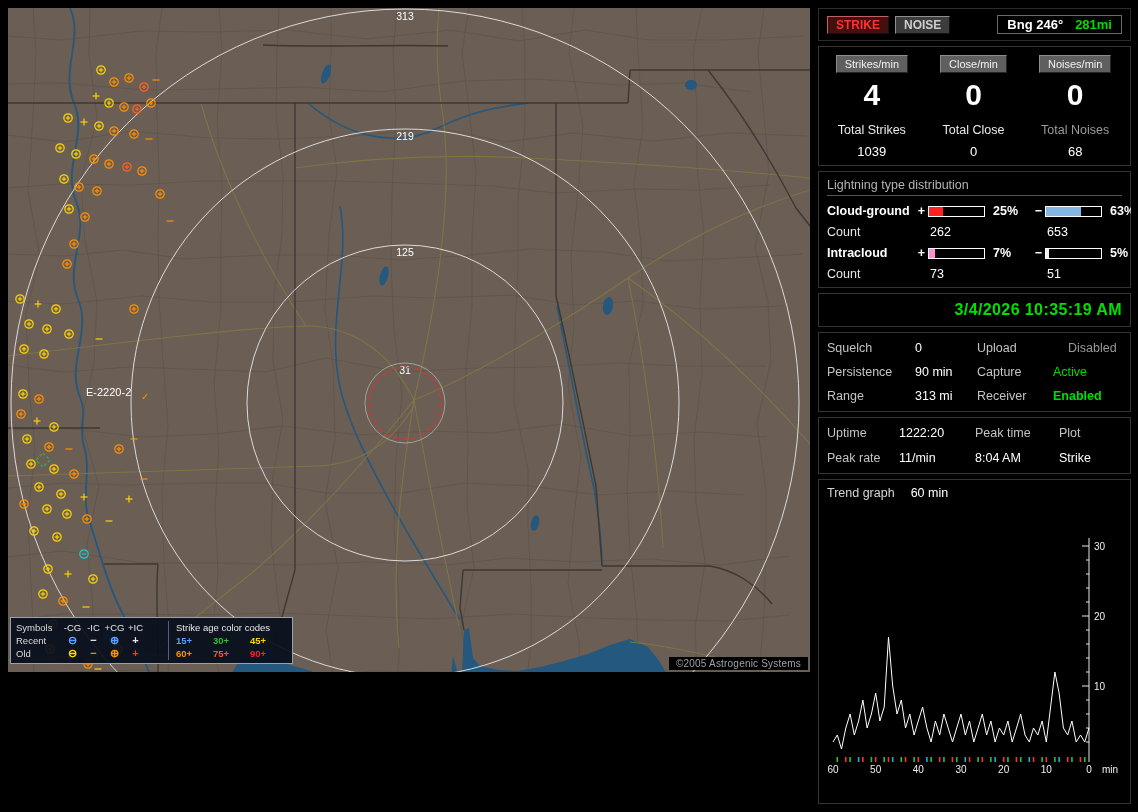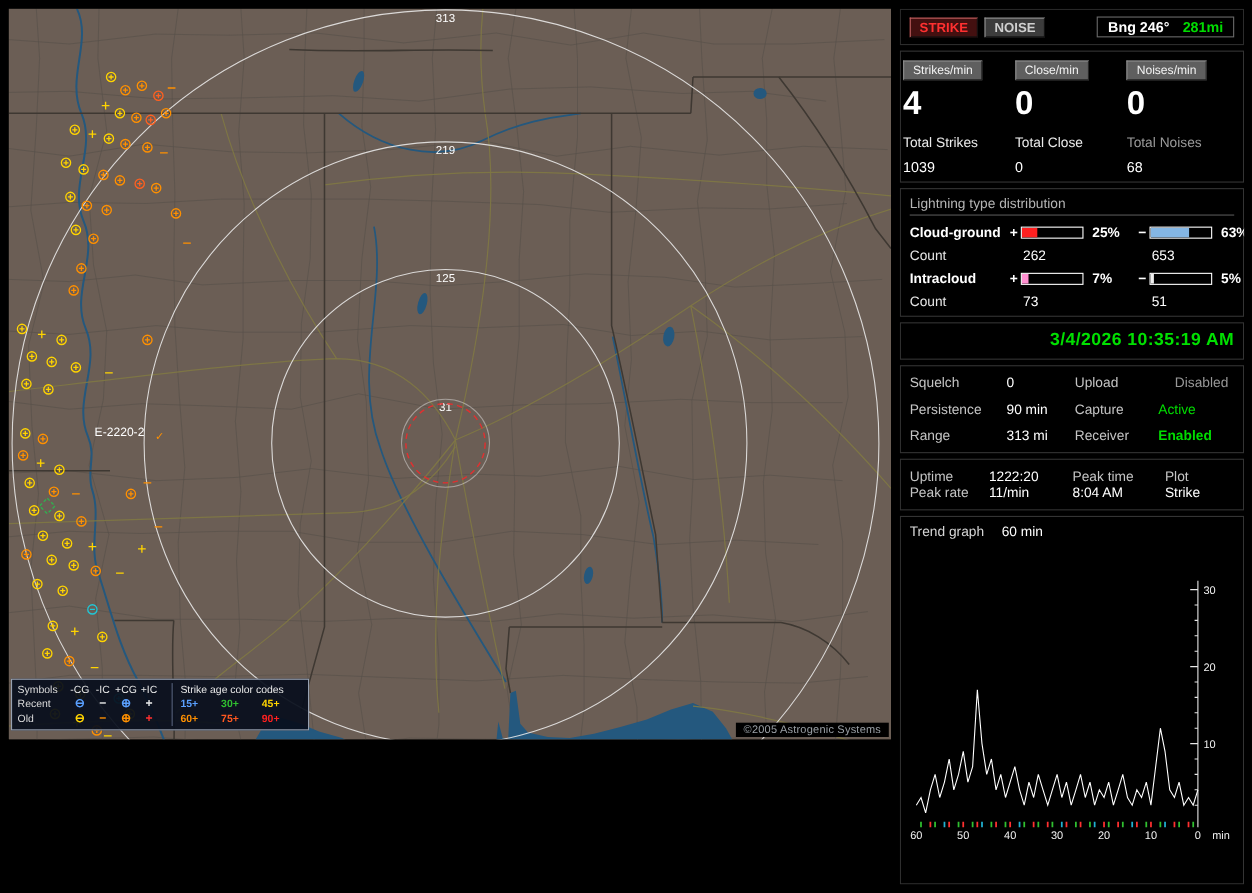--- a/index.html
+++ b/index.html
@@ -5,21 +5,21 @@
   *{box-sizing:border-box;margin:0;padding:0}
   html,body{width:1138px;height:812px;background:#000;font-family:"Liberation Sans",sans-serif}
   #stage{position:relative;width:1138px;height:812px;background:#000;overflow:hidden}
 
   
   #map{position:absolute;left:8px;top:8px;width:802px;height:664px;background:#6b5e55;overflow:hidden}
   #map-svg{display:block}
   svg text{font-family:"Liberation Sans",sans-serif}
 
   #legend{position:absolute;left:2px;bottom:8px;display:flex;background:rgba(8,14,28,.93);
-          border:1px solid #97a1b1;padding:3px 5px;gap:10px}
+          border:1px solid #97a1b1;padding:3px 5px;gap:22px}
   .lg-left{display:grid;grid-template-columns:46px repeat(4,21px);line-height:13px}
   .lg-cell{font-size:9.5px;color:#e8e8e8;text-align:center}
   .lg-lab{text-align:left;color:#dcdcdc}
   .lg-gl{font-size:11px;line-height:13px;font-weight:bold}
   .lg-right{border-left:1px solid #55607a;padding-left:7px}
   .lg-agetitle{font-size:9.5px;color:#e8e8e8;line-height:13px}
   .lg-agerow{display:grid;grid-template-columns:repeat(3,37px);font-size:9.5px;font-weight:bold;line-height:13px}
 
   #copyright{position:absolute;right:2px;bottom:2px;background:#000;color:#9aa0a6;
              font-size:10px;padding:1px 7px;letter-spacing:.2px}
@@ -32,21 +32,21 @@
   #controls{display:flex;align-items:center;gap:6px;border:1px solid #2c2c2c}
   .btn3d{background:#3c3c3c;border-top:1px solid #8f8f8f;border-left:1px solid #8f8f8f;
          border-bottom:1px solid #121212;border-right:1px solid #121212;
          padding:1px 8px;font-size:12px;font-weight:bold;cursor:pointer}
   #btn-strike{background:#431010;color:#ff3030;border-top-color:#c06060;border-left-color:#c06060}
   #btn-noise{color:#cfcfcf}
   #bearing-box{margin-left:auto;background:#000;border:1px solid #6a6a6a;padding:1px 9px;
                display:flex;gap:12px;font-weight:bold;font-size:13px}
   #bearing-box .bval{color:#00dd00}
 
-  #stats{display:grid;grid-template-columns:repeat(3,1fr);padding:8px 4px 6px 2px}
+  #stats{display:grid;grid-template-columns:repeat(3,1fr);text-align:center;padding:8px 4px 6px 2px}
   .chip{display:inline-block;background:#5f5f5f;color:#f2f2f2;font-size:11px;padding:2px 8px;
         border-top:1px solid #8c8c8c;border-left:1px solid #8c8c8c;
         border-bottom:1px solid #262626;border-right:1px solid #262626;cursor:pointer}
   .bignum{font-size:30px;font-weight:bold;margin-top:5px}
   .total-lab{font-size:12.5px;margin-top:11px;color:#eaeaea}
   .stat-col:nth-child(3) .total-lab{color:#9a9a9a}
   .total-val{font-size:13px;margin-top:7px}
 
   #dist .dist-title{color:#b4b4b4;font-size:12.5px;border-bottom:1px solid #565656;
                     padding-bottom:3px;margin-bottom:8px}
@@ -60,21 +60,21 @@
   .d-pct{font-weight:bold;padding-left:5px}
   .d-cnt{padding-left:2px}
 
   #datetime{color:#00e000;font-size:16px;font-weight:bold;text-align:right;letter-spacing:.4px;
             padding:7px 8px}
 
   #status .sgrid{display:grid;grid-template-columns:88px 62px 76px auto;row-gap:10px;padding:2px 0}
   .lab{color:#c4c4c4}
   .val{color:#fff}
 
-  #uptime .ugrid{display:grid;grid-template-columns:72px 76px 84px auto;row-gap:1px;padding:2px 0}
+  #uptime .ugrid{display:grid;grid-template-columns:72px 76px 84px auto;row-gap:11px;padding:2px 0}
 
   #trend{flex:1;display:flex;flex-direction:column}
   #trend-head{display:flex;gap:16px;margin-bottom:4px}
   #trend-head .lab{color:#d6d6d6}
   #trend-svg{display:block;background:#000}
 </style>
 </head>
 <body>
 
 <div id="stage">

